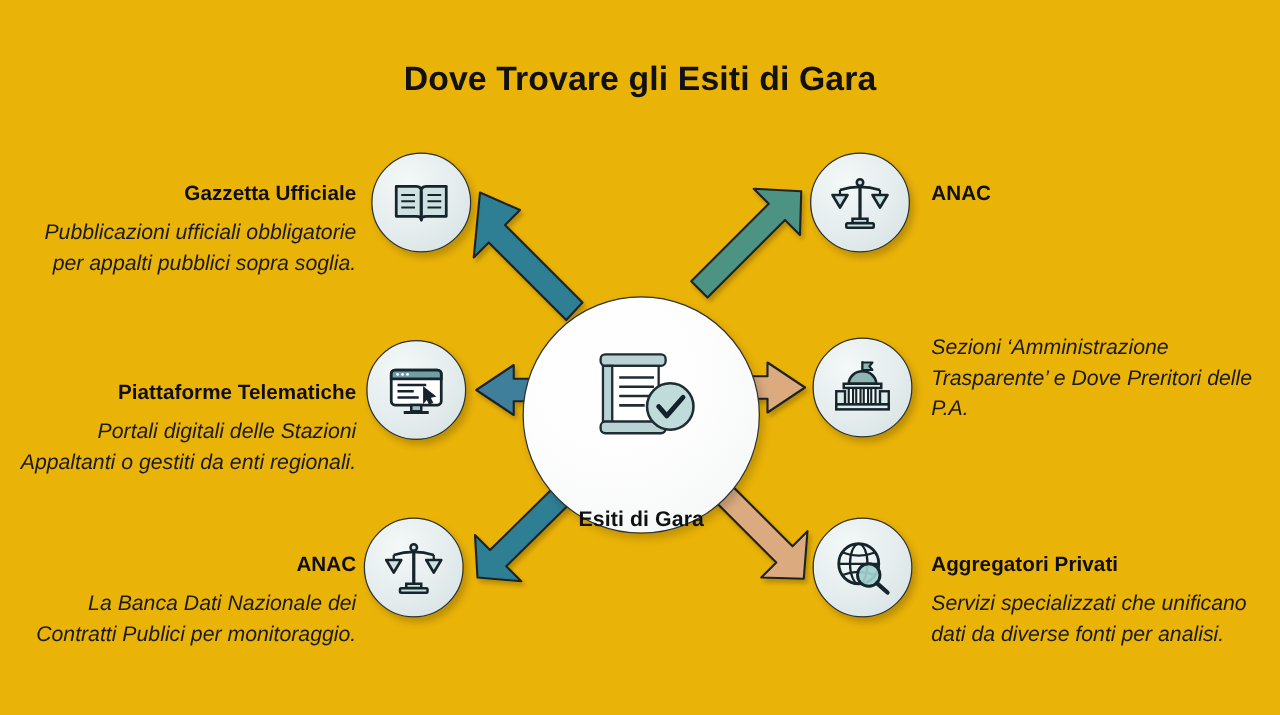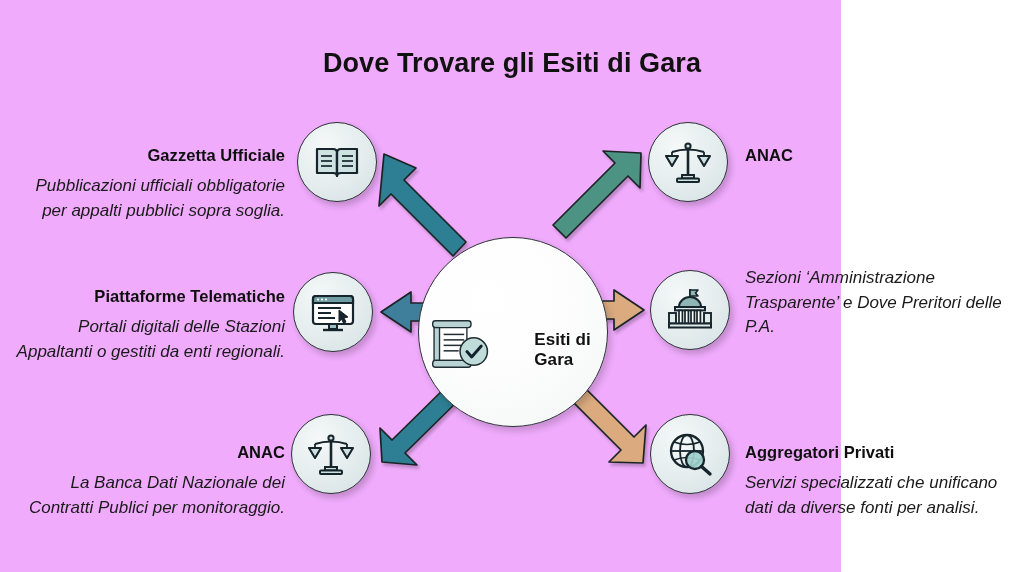--- a/index.html
+++ b/index.html
@@ -10,23 +10,23 @@
   body {
     width: 1024px;
     height: 572px;
     overflow: hidden;
     font-family: "Liberation Sans", sans-serif;
     color: #141414;
     position: relative;
   }
   #canvas {
     position: relative;
-    width: 841px;
+    width: 1024px;
     height: 572px;
-    background: #f0abfc;
+    background: #eab308;
   }
 
   
   .title {
     position: absolute;
     top: 48px;
     left: 0;
     width: 1024px;
     text-align: center;
     font-size: 27px;
@@ -49,20 +49,21 @@
     position: absolute;
     left: 418px;
     top: 237px;
     width: 190px;
     height: 190px;
     border-radius: 50%;
     background: radial-gradient(circle at 38% 32%, #ffffff 0%, #fdfdfd 45%, #f2f4f4 100%);
     border: 1.6px solid #2c3436;
     box-shadow: 3px 4px 7px rgba(0,0,0,0.18);
     display: flex;
+    flex-direction: column;
     align-items: center;
     justify-content: flex-end;
     box-sizing: border-box;
     padding-top: 24px;
     gap: 40px;
   }
   .hub-icon { width: 104px; height: 78px; }
   .hub-label {
     margin-top: 12px;
     font-size: 17px;
@@ -107,21 +108,21 @@
   .block .body {
     font-size: 17px;
     line-height: 1.45;
     color: #1a1a1a;
     font-style: italic;
   }
   .left-block  { text-align: right; }
   .right-block { text-align: left; }
 
   .blk-gazzetta    { left: 20px;  top: 113px; width: 265px; }
-  .blk-piattaforme { left: 12px;  top: 254px; width: 273px; }
+  .blk-piattaforme { left: 12px;  top: 272px; width: 273px; }
   .blk-anac-left   { left: 20px;  top: 410px; width: 265px; }
   .blk-anac-right  { left: 745px; top: 113px; width: 265px; }
   .blk-siti        { left: 745px; top: 266px; width: 265px; }
   .blk-aggreg      { left: 745px; top: 410px; width: 265px; }
 </style>
 </head>
 <body>
 
 <div id="canvas">
 

